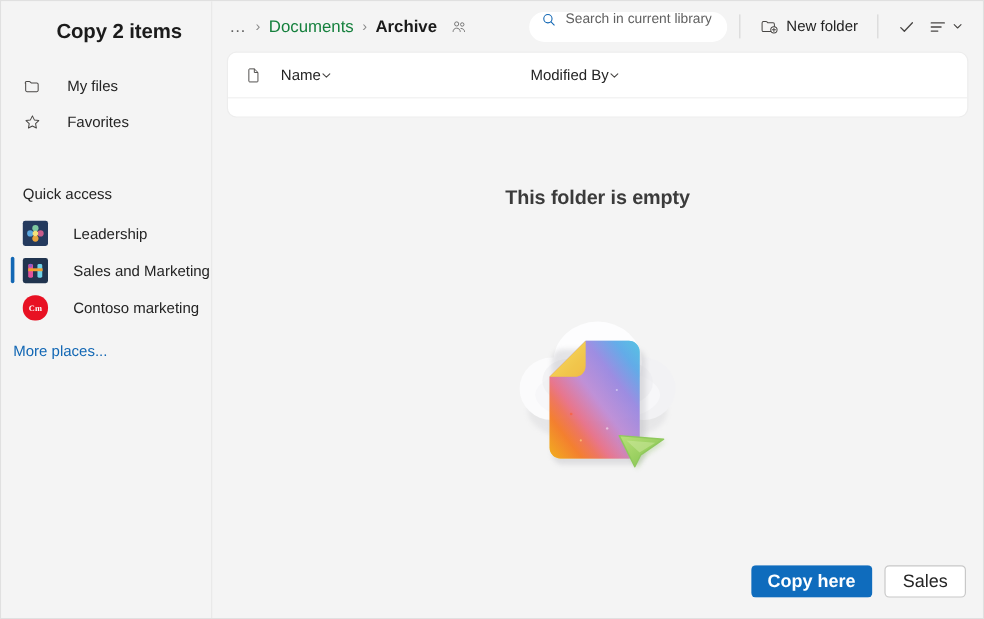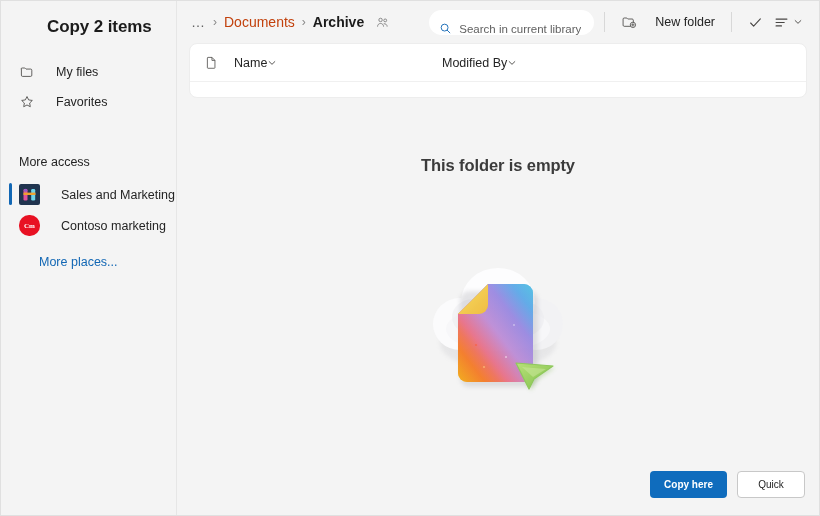--- a/index.html
+++ b/index.html
@@ -82,21 +82,20 @@
   .icon-contoso span {
     color: #fff; font-size: 7px; font-weight: bold;
     font-family: "Liberation Serif", serif;
   }
   .more-places {
     font-size: 12.5px;
     color: #1267b4;
     padding-left: 10px;
     margin-top: 14px;
     cursor: pointer;
-    margin-left: 28px;
   }
 
   
   #main {
     flex: 1 1 auto;
     height: 100%;
     position: relative;
     display: flex;
     flex-direction: column;
     background: #f4f4f4;
@@ -108,55 +107,55 @@
     padding: 0 12px 0 14px;
     gap: 0;
     flex: 0 0 42px;
   }
   .breadcrumb {
     display: flex; align-items: center; gap: 7px;
     flex: 0 0 auto;
   }
   .crumb {
     font-size: 14px;
-    color: #c2410c;
+    color: #15803d;
     cursor: pointer;
     white-space: nowrap;
   }
   .crumb.ellipsis { letter-spacing: 1px; color: #616161; }
   .crumb.current { color: #1b1b1b; font-weight: bold; }
   .crumb-sep { color: #8a8a8a; font-size: 12px; }
   .shared-icon { margin-left: 4px; display: flex; align-items: center; }
 
   .spacer { flex: 1 1 auto; }
 
   .searchbox {
     width: 165px; height: 25px;
     background: #ffffff;
     border-radius: 13px;
-    display: flex; align-items: flex-end;
+    display: flex; align-items: flex-start;
     padding: 0 10px;
     gap: 7px;
     flex: 0 0 165px;
     cursor: text;
   }
   .searchbox .ph {
     font-size: 11.5px;
     color: #616161;
     white-space: nowrap;
     overflow: hidden;
   }
   .vdiv {
     width: 1px; height: 20px;
     background: #d8d8d8;
     margin: 0 10px;
     flex: 0 0 1px;
   }
   .cmd-btn {
-    display: flex; align-items: center; gap: 18px;
+    display: flex; align-items: center; gap: 6px;
     font-size: 12.5px; color: #242424;
     padding: 4px 6px; border-radius: 4px;
     cursor: pointer; white-space: nowrap;
   }
 
   
   #card {
     margin: 0 12px;
     background: #ffffff;
     border: 1px solid #ededed;
@@ -208,21 +207,21 @@
     display: flex;
     align-items: center;
     justify-content: flex-end;
     gap: 10px;
     padding-right: 14px;
   }
   .btn {
     height: 27px;
     min-width: 68px;
     border-radius: 4px;
-    font-size: 10px;
+    font-size: 15px;
     display: flex; align-items: center; justify-content: center;
     padding: 0 13px;
     cursor: pointer;
     border: 1px solid transparent;
     white-space: nowrap;
   }
   .btn-primary {
     background: #0f6cbd;
     color: #ffffff;
     font-weight: bold;
@@ -256,24 +255,36 @@
       <div class="nav-item">
         <span style="display:flex;align-items:center;">
           <svg width="16" height="16" viewBox="0 0 20 20" fill="none">
             <path d="M10 3.2l2.05 4.18 4.6.67-3.33 3.25.79 4.59L10 13.72l-4.11 2.17.79-4.59L3.35 8.05l4.6-.67L10 3.2z" stroke="#484644" stroke-width="1.05" fill="none" stroke-linejoin="round"></path>
           </svg>
         </span>
         <span class="nav-label">Favorites</span>
       </div>
     </div>
 
-    <div class="section-label">More access</div>
+    <div class="section-label">Quick access</div>
 
     <div>
 
+      <div class="nav-item" style="height:31px;">
+        <span class="site-icon icon-leadership">
+          <svg width="21" height="21" viewBox="0 0 21 21">
+            <circle cx="10.5" cy="6.2" r="2.6" fill="#7ec8a0"></circle>
+            <circle cx="10.5" cy="14.8" r="2.6" fill="#e8a33d"></circle>
+            <circle cx="6.2" cy="10.5" r="2.6" fill="#5ba7e0"></circle>
+            <circle cx="14.8" cy="10.5" r="2.6" fill="#c75b8a"></circle>
+            <circle cx="10.5" cy="10.5" r="2.3" fill="#f3e07b"></circle>
+          </svg>
+        </span>
+        <span class="nav-label">Leadership</span>
+      </div>
 
       <div class="nav-item selected" style="height:31px;">
         <span class="sel-bar"></span>
         <span class="site-icon icon-sales">
           <svg width="21" height="21" viewBox="0 0 21 21">
             <rect x="4.5" y="5" width="4" height="11.5" rx="1.2" fill="#e0529c"></rect>
             <rect x="12.2" y="5" width="4" height="11.5" rx="1.2" fill="#6fd3e8"></rect>
             <rect x="4.5" y="8.6" width="12" height="2.4" fill="#f0a030"></rect>
             <circle cx="6.5" cy="6.2" r="1.5" fill="#8f5cc8"></circle>
           </svg>
@@ -466,17 +477,17 @@
             </g>
             <path d="M98 124 L135 127 L116 140 L111 150 Z" fill="url(#cursgrad)" stroke="#8fc95c" stroke-width="1.2" stroke-linejoin="round"></path>
             <path d="M104 128 L128 130 L115 138 Z" fill="#cbe89a" opacity="0.55"></path>
           </g>
         </svg>
       </div>
     </div>
 
     <div id="footer">
       <div class="btn btn-primary">Copy here</div>
-      <div class="btn btn-secondary">Quick</div>
+      <div class="btn btn-secondary">Sales</div>
     </div>
 
   </div>
 </div>
 
 </body></html>

